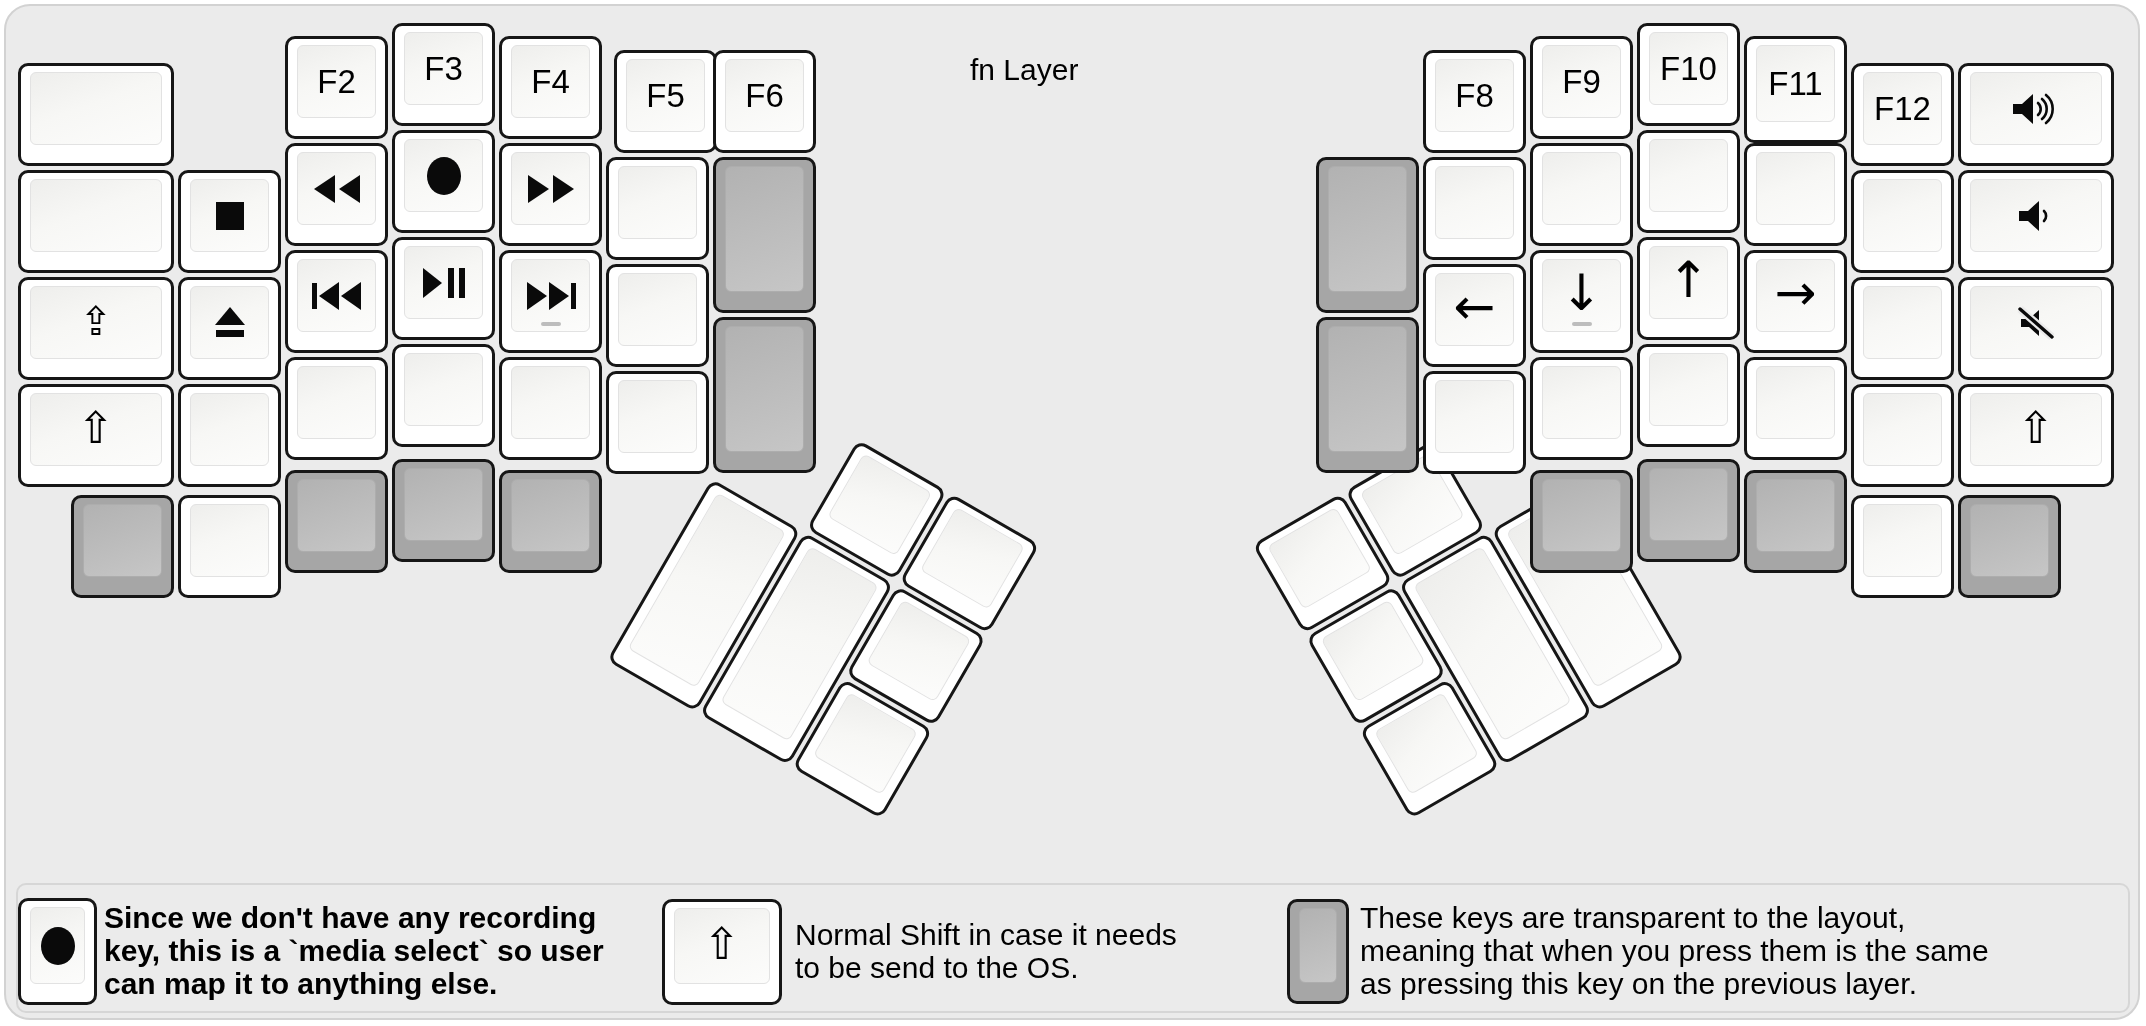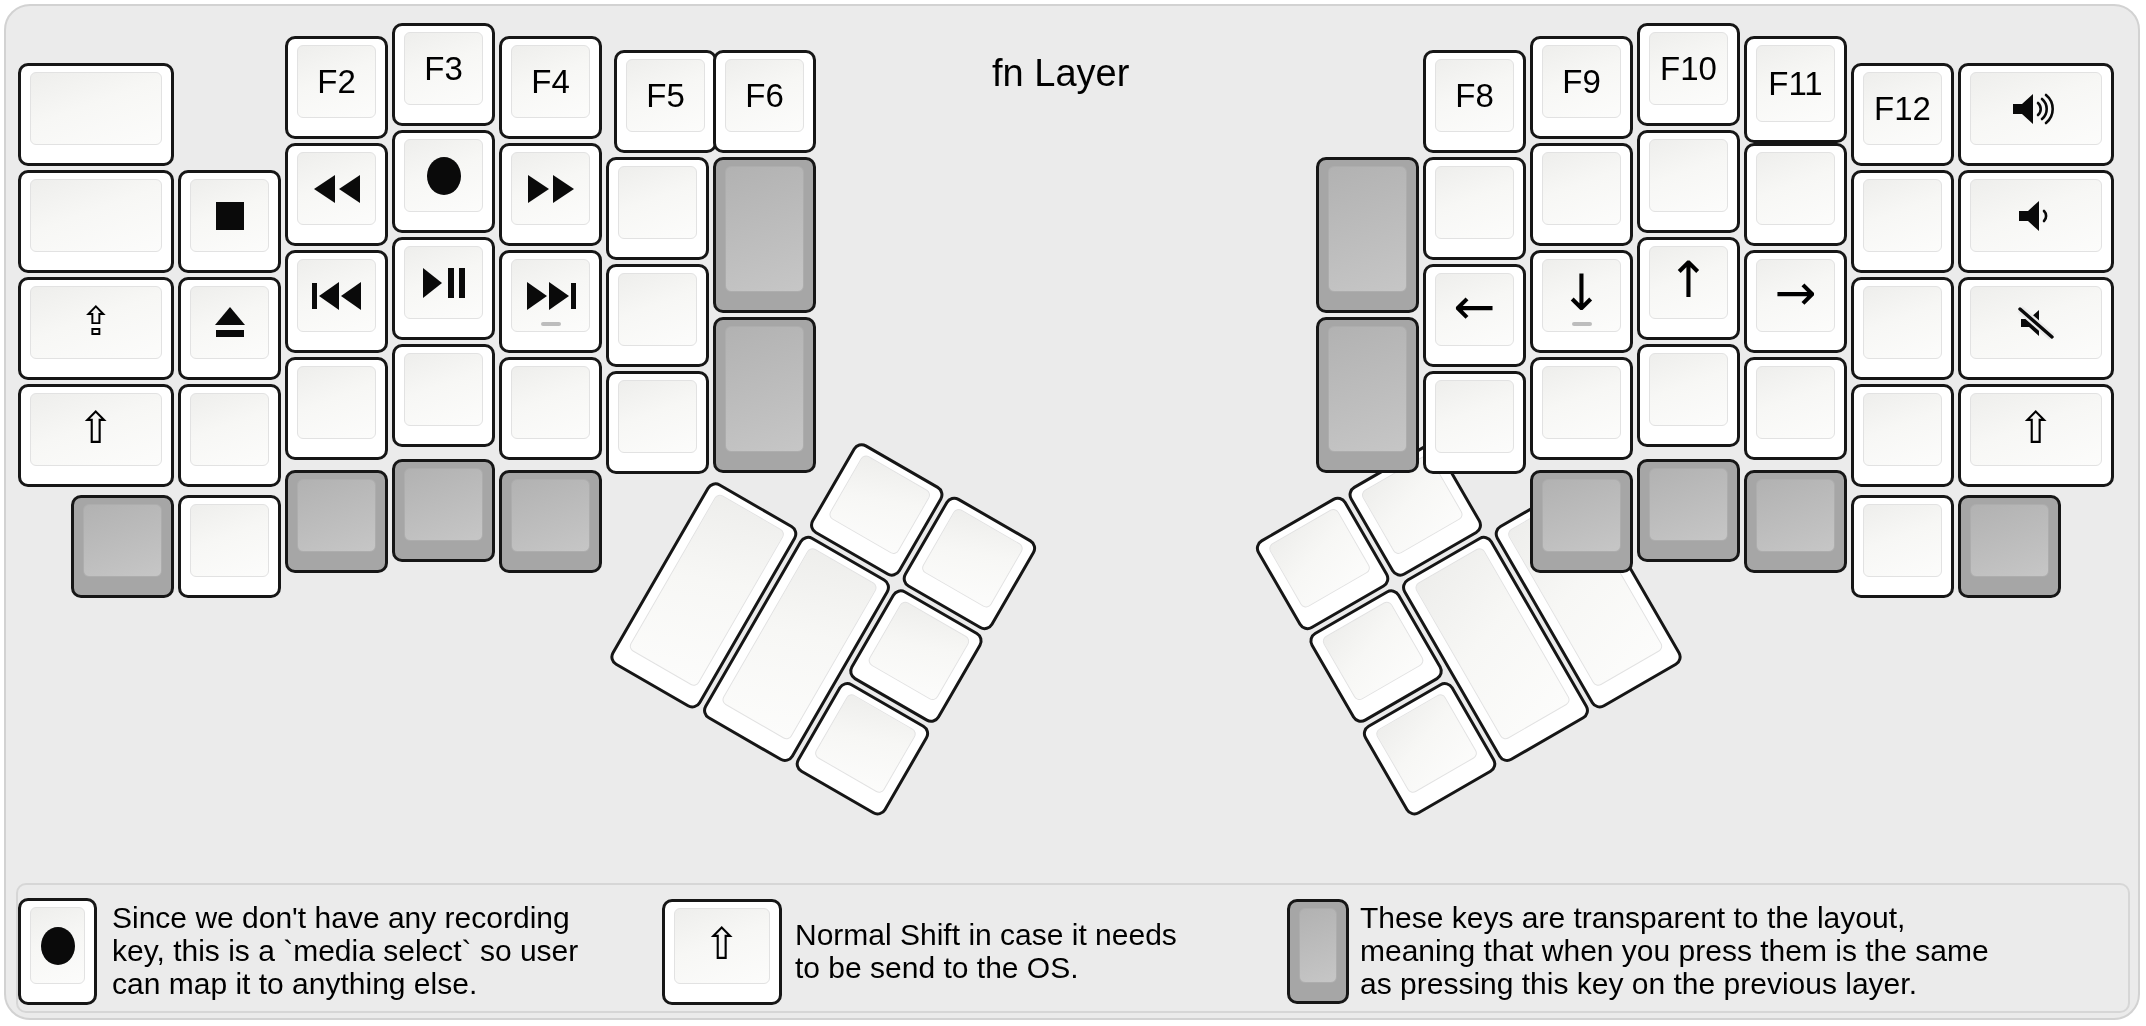--- a/index.html
+++ b/index.html
@@ -1,21 +1,21 @@
 <!DOCTYPE html>
 <html><head>
 <meta charset="utf-8">
 <style>
   html,body{margin:0;padding:0;background:#ffffff;}
   body{position:relative;width:2146px;height:1026px;overflow:hidden;
        font-family:"Liberation Sans",sans-serif;color:#000;}
   .panel{position:absolute;left:4px;top:4px;width:2136px;height:1016px;
          background:#ebebeb;border:2px solid #d2d2d2;border-radius:26px;box-sizing:border-box;}
   #board{position:absolute;left:0;top:0;width:2146px;height:1026px;}
-  .title{position:absolute;left:992px;top:53px;font-size:38px;line-height:1.1;
+  .title{position:absolute;left:970px;top:53px;font-size:30px;line-height:1.1;
          letter-spacing:0px;white-space:nowrap;}
   
   .key{position:absolute;box-sizing:border-box;background:#ffffff;
        border:3px solid #161616;border-radius:10px;}
   .keytop{position:absolute;left:9px;right:9px;top:6px;bottom:18px;border-radius:6px;
           border:1px solid #e2e2e2;
           background:linear-gradient(160deg,#eeeeec 0%,#f7f7f5 45%,#fcfcfb 100%);
           display:flex;align-items:center;justify-content:center;}
   .key.gray{background:#a6a6a6;}
   .key.gray .keytop{border-color:#adadad;
@@ -33,21 +33,21 @@
   .dash{position:absolute;left:50%;bottom:5px;transform:translateX(-50%);
         width:20px;height:4px;background:#bdbdbd;border-radius:2px;}
   
   .thumb{position:absolute;width:0;height:0;transform-origin:0 0;}
   #left-thumb{left:711px;top:476px;transform:rotate(30deg);}
   #right-thumb{left:1581px;top:476px;transform:rotate(-30deg);}
   
   .legend-box{position:absolute;left:16px;top:883px;width:2114px;height:130px;
               border:2px solid #d6d6d6;border-radius:10px;box-sizing:border-box;}
   .legend-text{position:absolute;font-size:30px;line-height:33px;}
-  #legend-text-0{left:112px;top:901px;}
+  #legend-text-0{left:104px;top:901px;font-weight:bold;}
   #legend-text-1{left:795px;top:918px;}
   #legend-text-2{left:1360px;top:901px;}
 </style>
 </head>
 <body>
 
 <div class="panel"></div>
 
 <div id="board">
   <div class="title">fn Layer</div>

